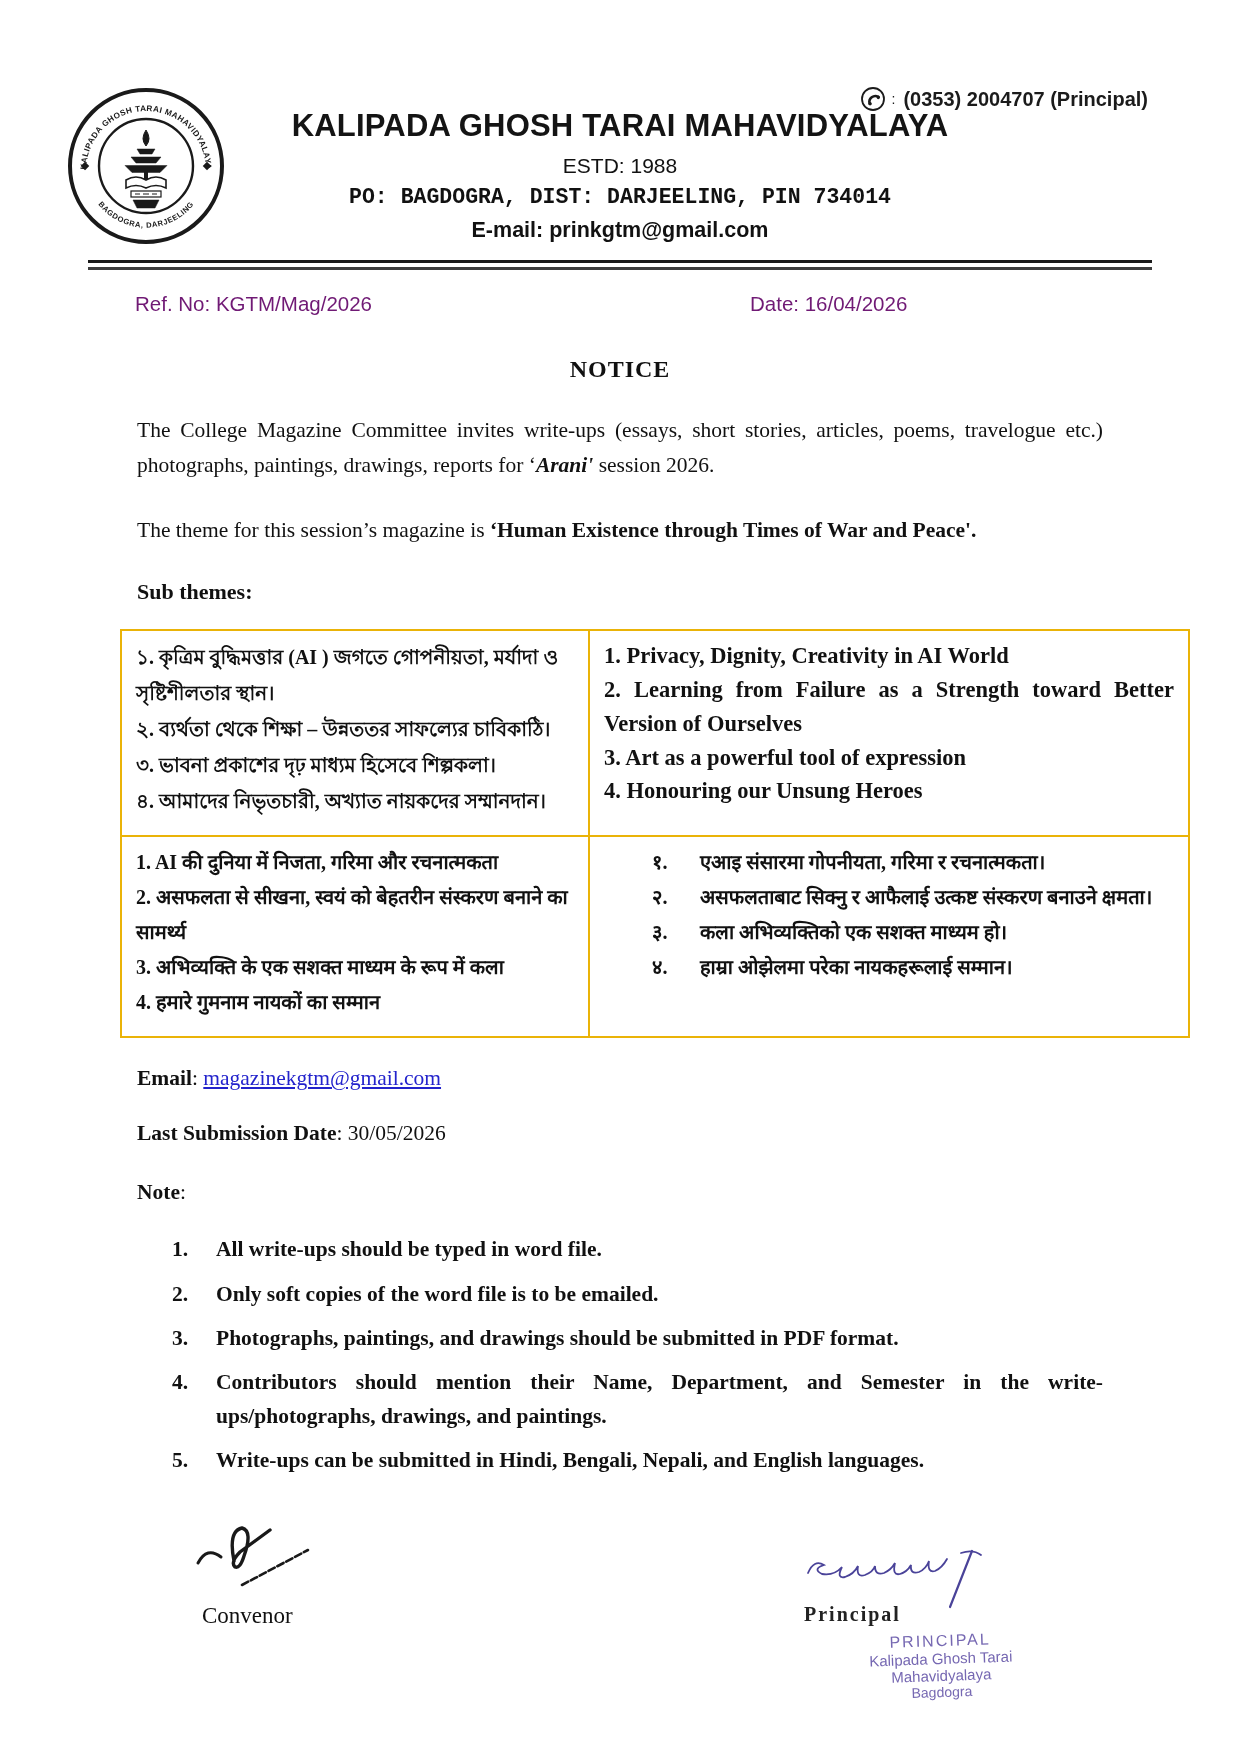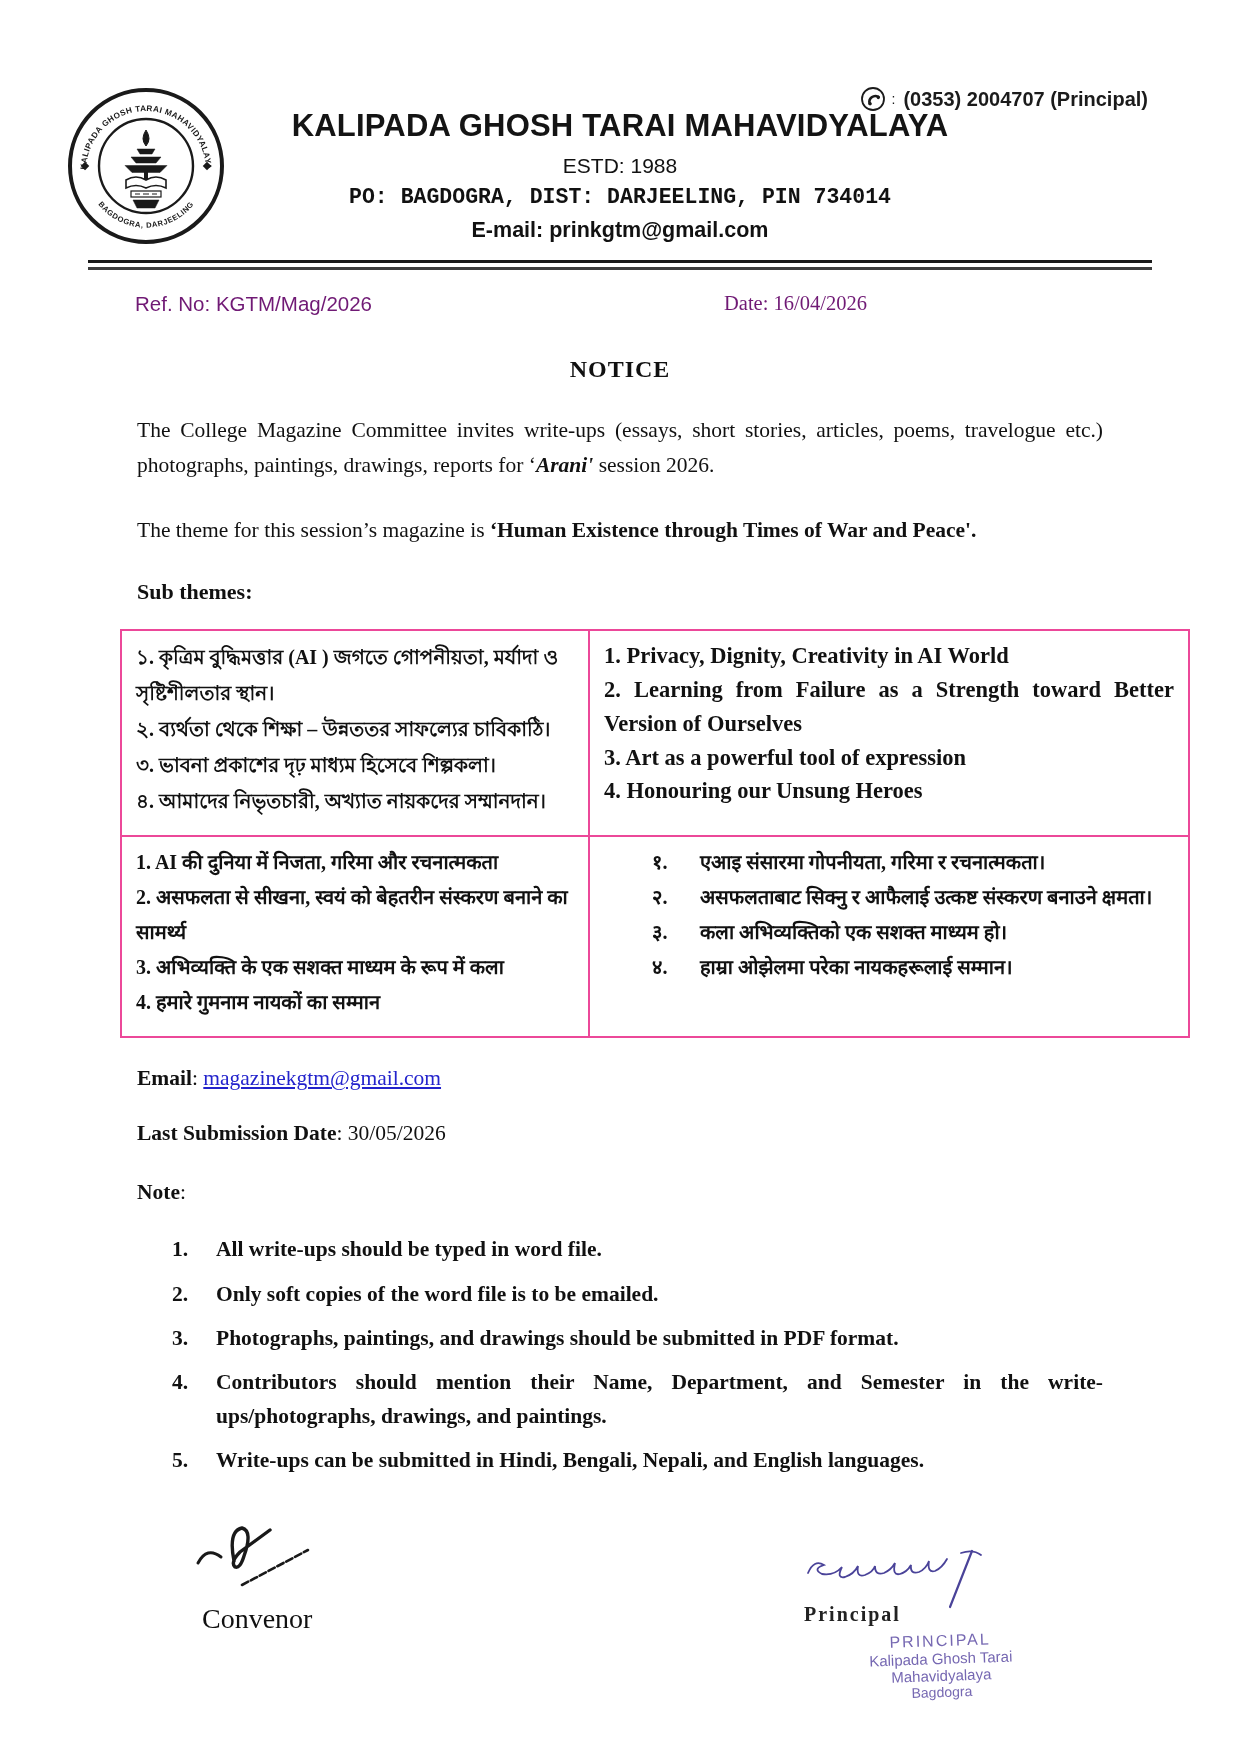--- a/index.html
+++ b/index.html
@@ -34,40 +34,40 @@
     margin:16px 88px 0 88px;height:4px;
     border-top:3px solid #1a1a1a;border-bottom:3px solid #3d3d3d;
   }
 
   
   .meta-row{
     position:relative;margin:22px 135px 0 135px;height:26px;
     font-family:"Liberation Sans","DejaVu Sans",sans-serif;
     font-size:20.5px;font-weight:500;color:#701a75;
   }
-  .meta-date{position:absolute;left:589px;top:0;font-family:Liberation Serif, serif;}
+  .meta-date{position:absolute;left:615px;top:0;}
 
   
   .notice-title{
     margin:38px 0 0 0;text-align:center;
     font-size:24px;font-weight:700;letter-spacing:1px;
   }
   .para{margin:30px 137px 0 137px;font-size:21.5px;line-height:1.62;text-align:justify;}
   .para + .para{}
   .bi{font-weight:700;font-style:italic;}
   .b{font-weight:700;}
   .subthemes-label{margin:32px 137px 0 137px;font-size:22px;font-weight:700;}
 
   
   table.themes{
     margin:24px 0 0 120px;width:1008px;
     border-collapse:collapse;table-layout:fixed;
   }
   table.themes td{
-    border:2px solid #ec4899;vertical-align:top;
+    border:2px solid #eab308;vertical-align:top;
     padding:8px 14px 16px 14px;
   }
   td.c1{width:438px;}
   td.c2{width:570px;}
   .cell-bn div{font-size:20px;line-height:1.8;font-weight:600;}
   .cell-en div{font-size:22.5px;line-height:1.5;font-weight:700;text-align:justify;}
   .cell-hi div{font-size:20px;line-height:1.75;font-weight:600;}
   .cell-ne .ne-item{
     display:grid;grid-template-columns:34px 1fr;column-gap:14px;
     font-size:20px;line-height:1.75;font-weight:600;
@@ -84,21 +84,21 @@
   .notes{margin:28px 137px 0 172px;}
   .note-item{
     display:grid;grid-template-columns:36px 1fr;column-gap:8px;
     font-size:21.5px;font-weight:700;line-height:1.55;
     margin-bottom:11px;text-align:justify;
   }
 
   
   .sig-area{position:relative;margin-top:34px;height:300px;}
   .convenor-block{position:absolute;left:190px;top:8px;text-align:left;}
-  .convenor-label{font-size:28px;margin-top:2px;margin-left:12px;}
+  .convenor-label{font-size:23px;margin-top:2px;margin-left:12px;}
   .principal-block{position:absolute;left:776px;top:36px;width:330px;}
   .principal-sig{margin-left:20px;}
   .principal-label{
     font-size:20px;font-weight:700;letter-spacing:2px;color:#222;
     margin:-14px 0 2px 28px;
   }
   .stamp{
     color:#7668b2;text-align:center;transform:rotate(-2deg);
     font-family:"Liberation Sans","DejaVu Sans",sans-serif;
     margin-top:6px;

